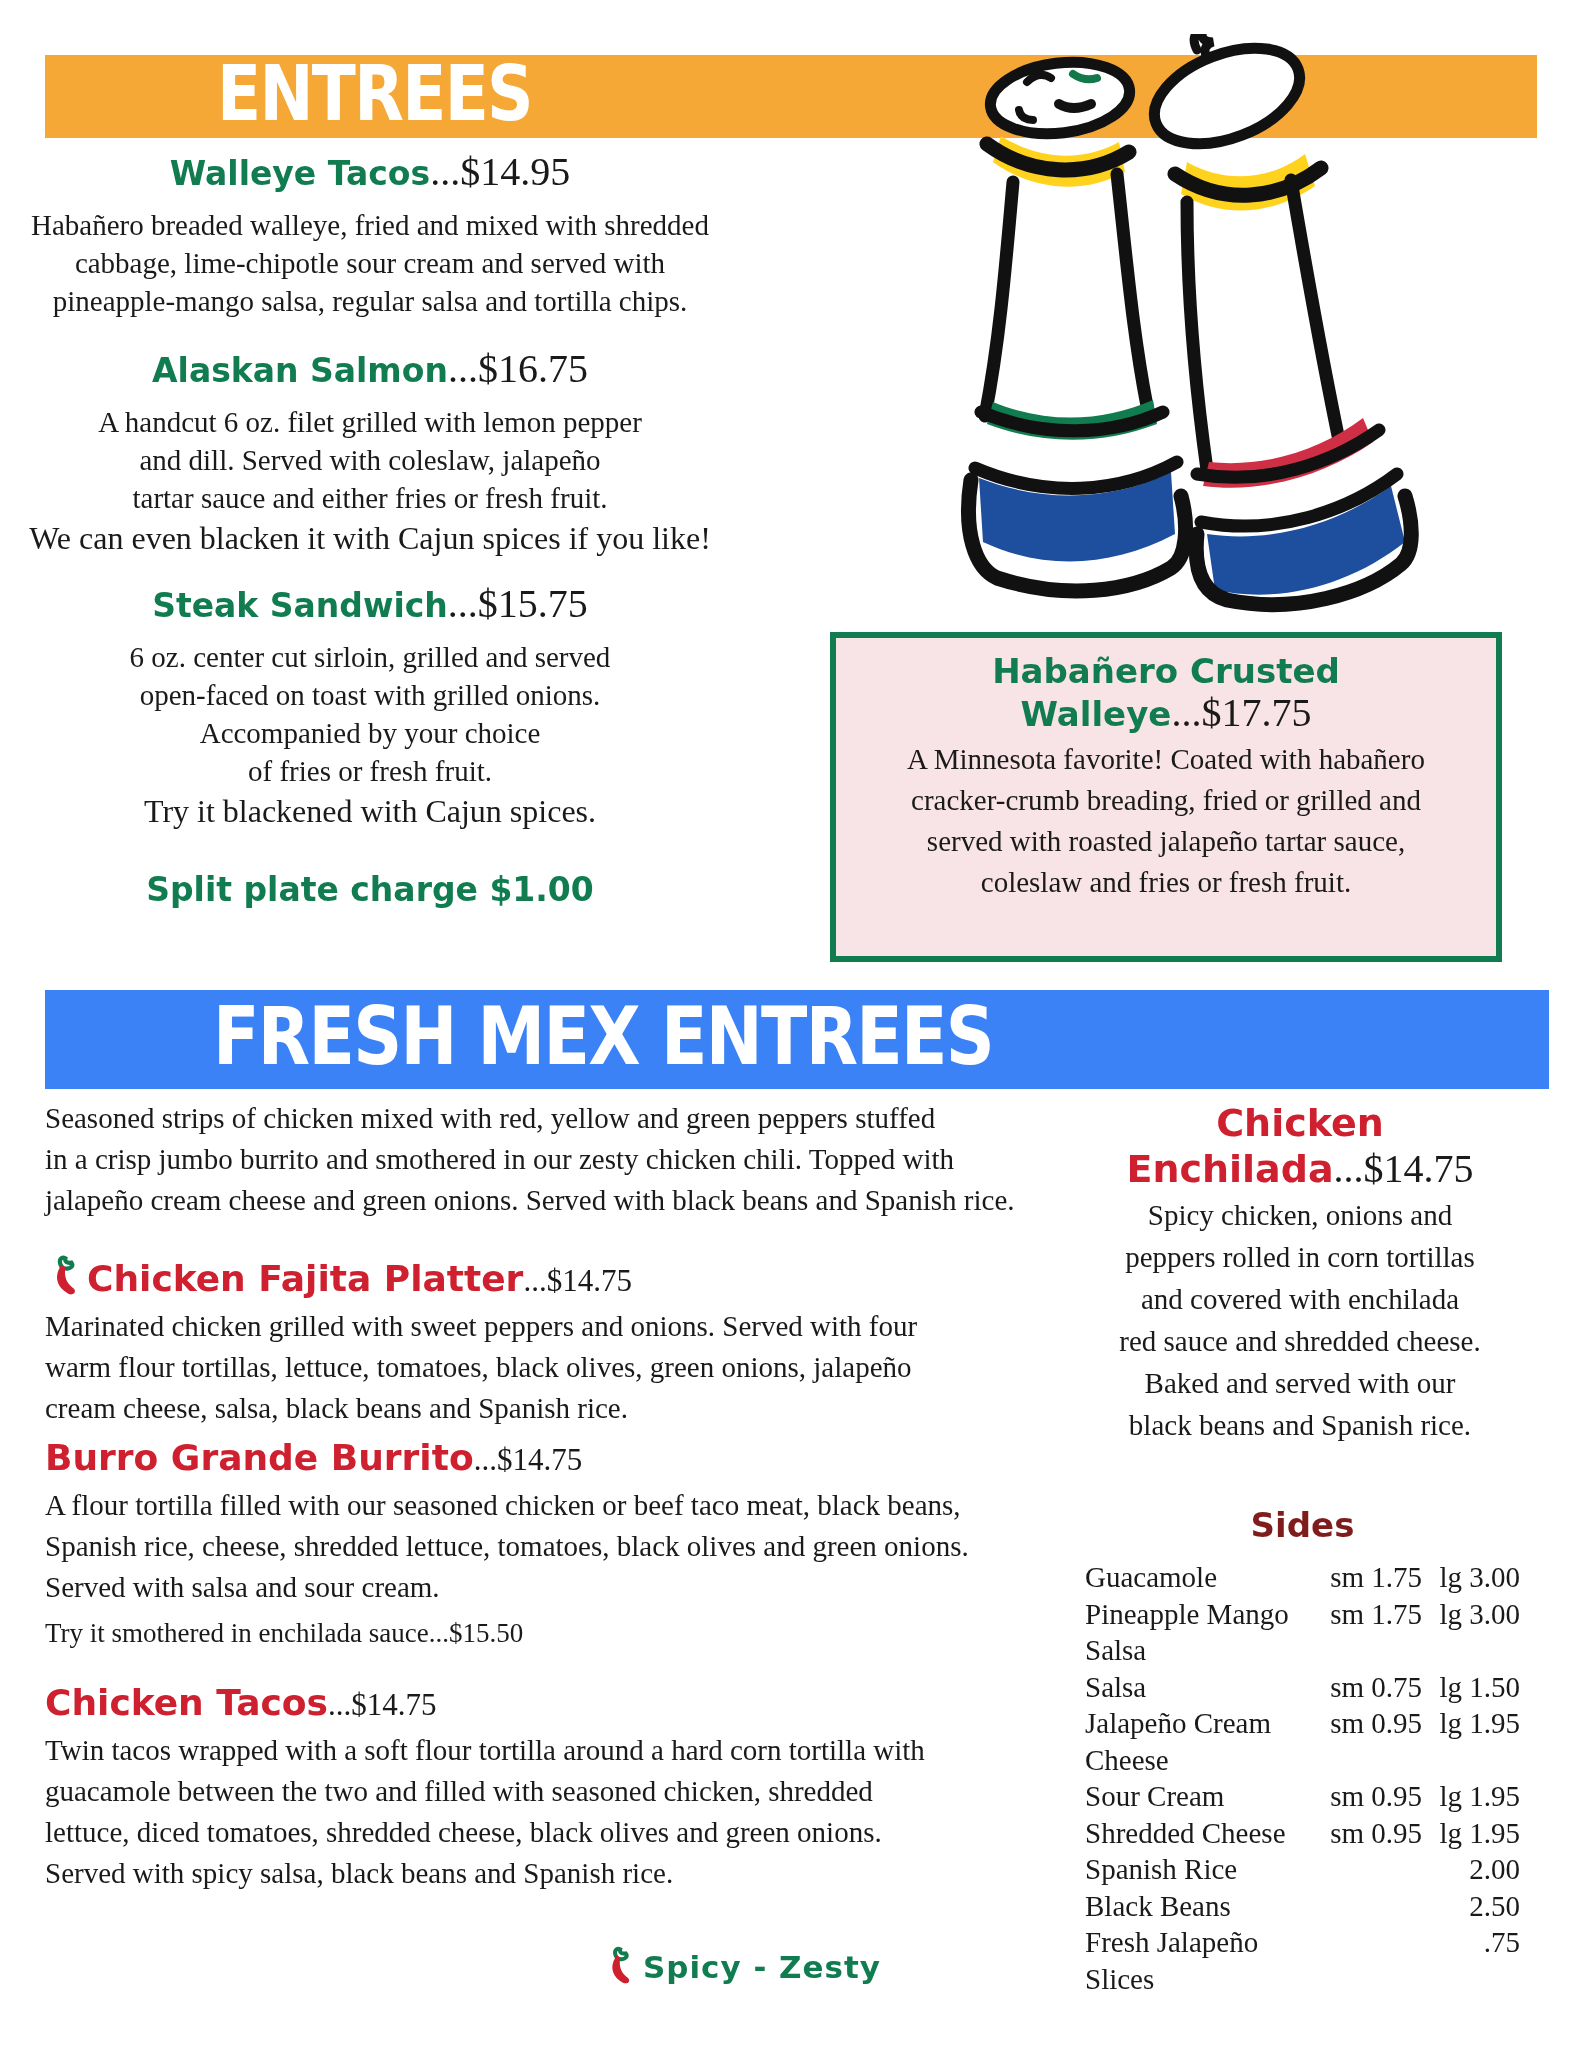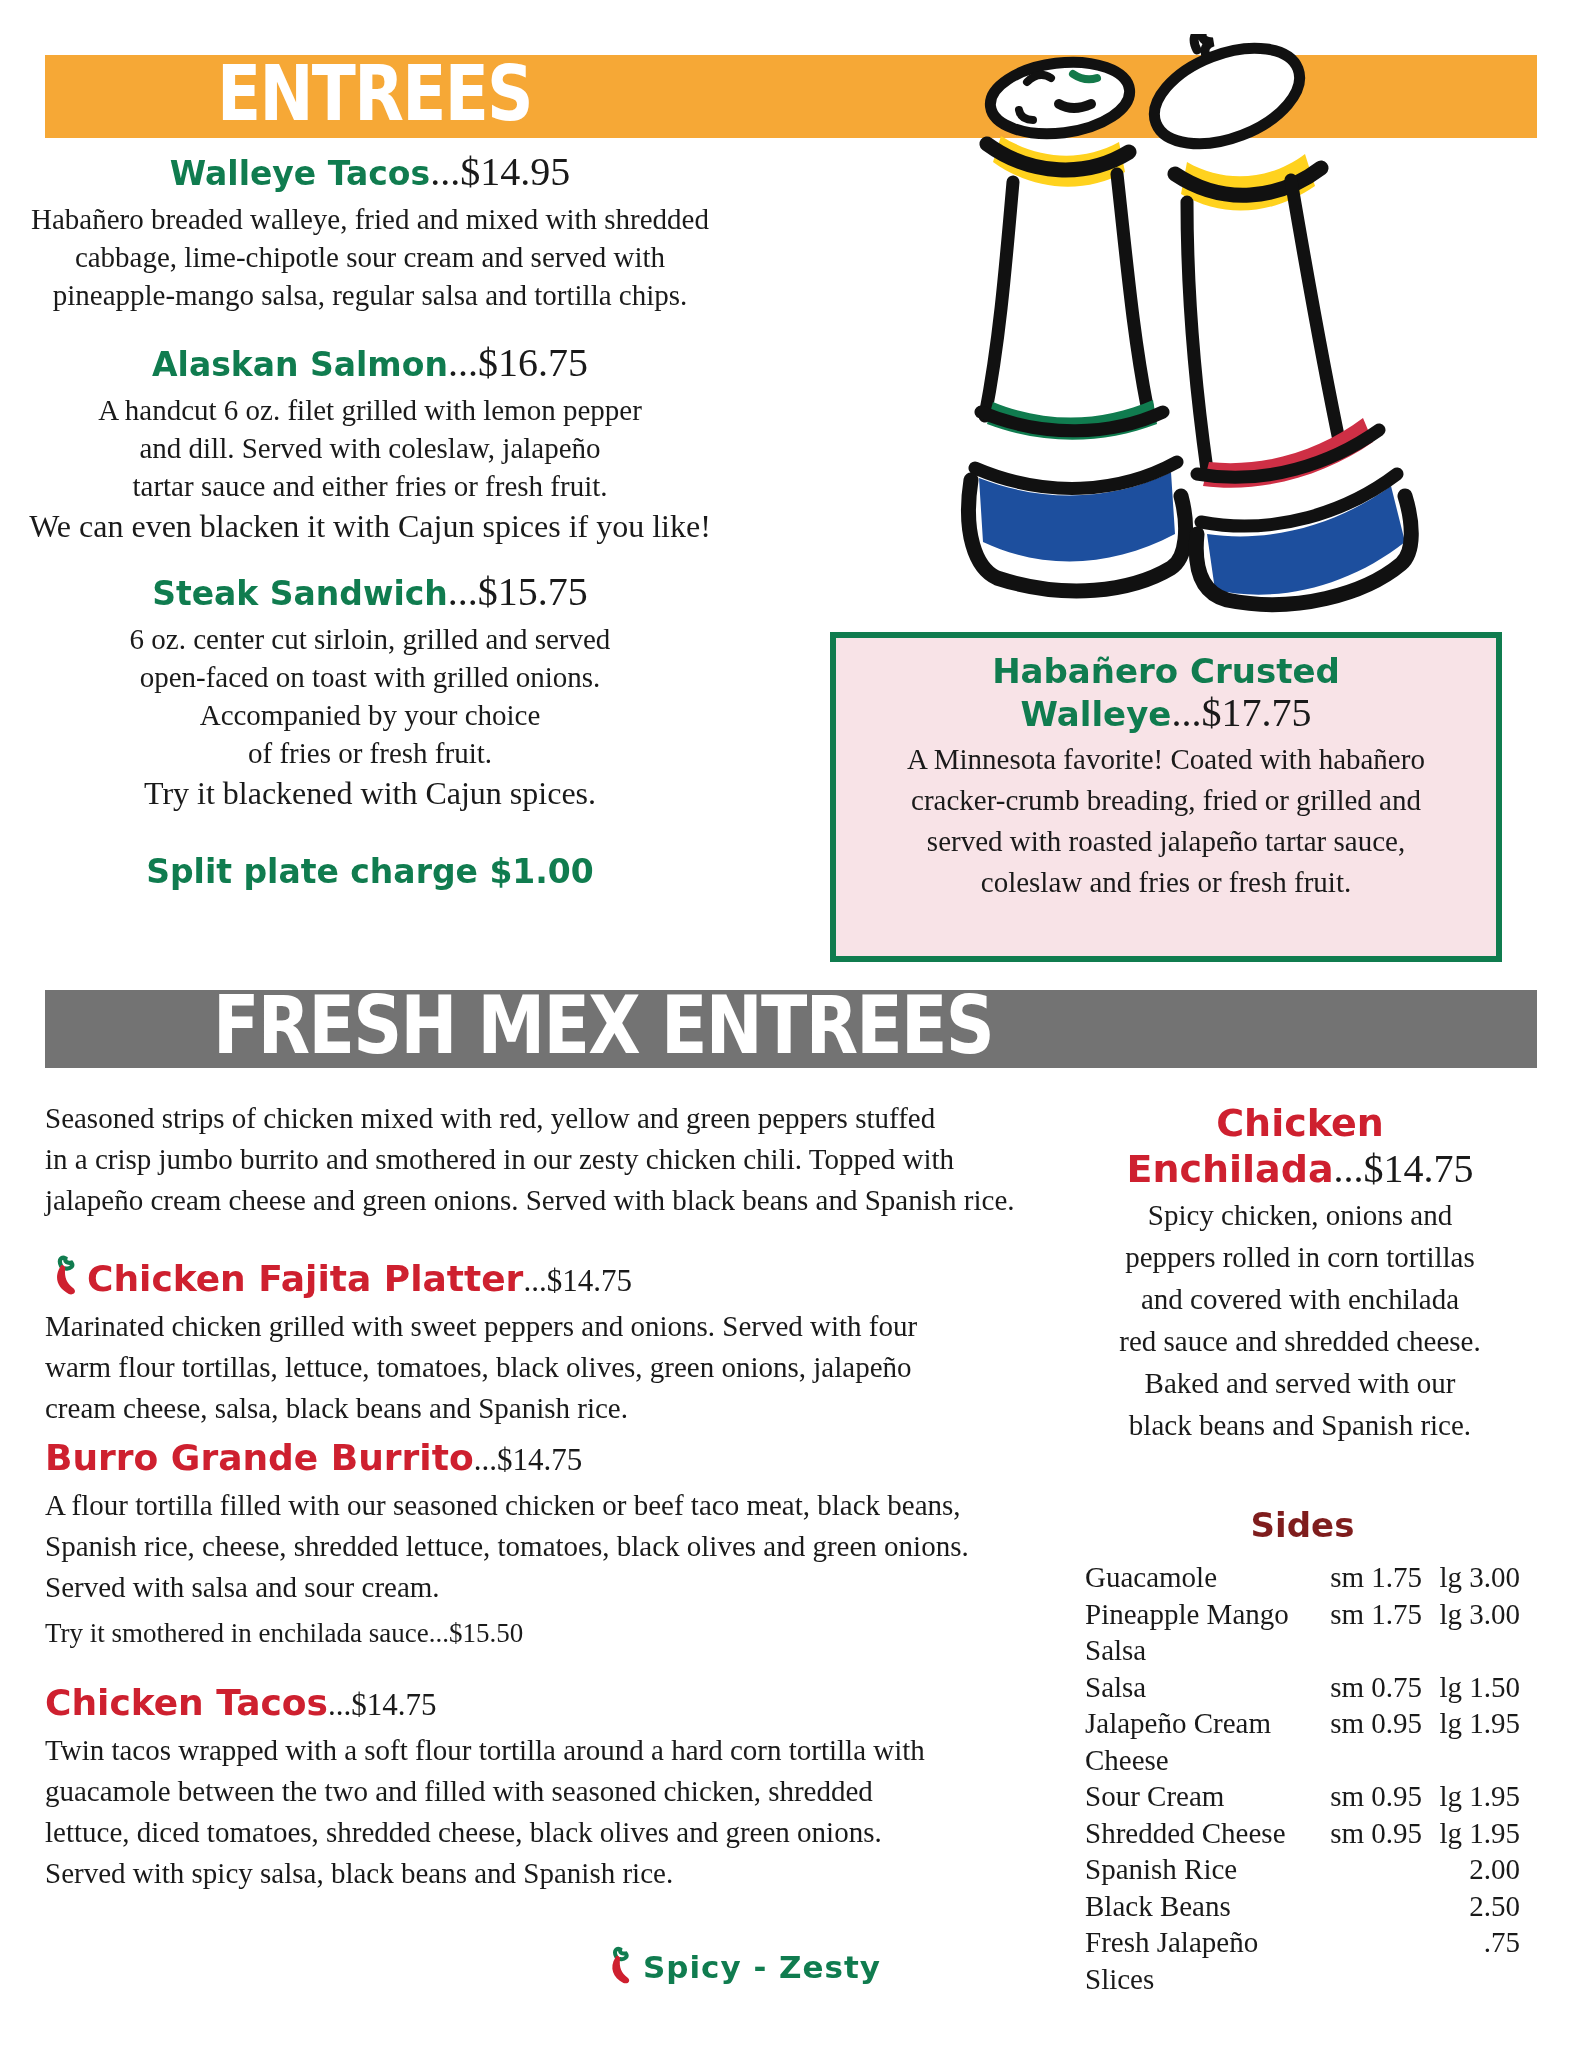--- a/index.html
+++ b/index.html
@@ -2,37 +2,37 @@
 <html><head>
 <meta charset="utf-8">
 <style>
   html,body{margin:0;padding:0;}
   body{
     width:1582px;height:2048px;position:relative;background:#fff;
     font-family:"Liberation Serif", serif;color:#1a1a1a;overflow:hidden;
   }
   .banner{position:absolute;left:45px;width:1492px;}
   #banner-entrees{top:55px;height:83px;background:#F6A836;}
-  #banner-freshmex{top:990px;height:78px;background:#737373;}
+  #banner-freshmex{top:990px;height:99px;background:#3b82f6;padding-left:12px;}
   .banner-text{
     font-family:"DejaVu Sans", sans-serif;font-weight:bold;color:#fff;
     position:absolute;top:50%;white-space:nowrap;
     transform:translateY(-54%) scaleX(0.85);transform-origin:left center;
   }
   #banner-entrees .banner-text{left:172px;font-size:76px;letter-spacing:-2px;}
   #banner-freshmex .banner-text{left:168px;font-size:80px;letter-spacing:-2px;}
 
   #shakers{position:absolute;left:935px;top:34px;width:525px;height:580px;z-index:3;}
 
   
   #entrees-col{position:absolute;left:20px;top:150px;width:700px;text-align:center;}
   .item{margin-bottom:27px;}
   .item-head{font-family:"DejaVu Sans", sans-serif;font-weight:bold;font-size:33px;line-height:44px;color:#107C4F;}
   .price{font-family:"Liberation Serif", serif;font-weight:normal;color:#1a1a1a;font-size:40px;letter-spacing:0;}
-  .desc{font-size:29px;line-height:38px;white-space:pre-line;margin-top:4px;}
+  .desc{font-size:29px;line-height:38px;white-space:pre-line;margin-top:10px;}
   .note{font-size:32px;line-height:34px;margin-top:4px;}
   #split-plate{font-family:"DejaVu Sans", sans-serif;font-weight:bold;font-size:33px;color:#107C4F;margin-top:42px;}
 
   
   #featured-box{
     position:absolute;left:830px;top:632px;width:672px;height:330px;box-sizing:border-box;
     background:#F8E3E7;border:6px solid #107C4F;text-align:center;padding-top:12px;z-index:2;
   }
   .featured-title{font-family:"DejaVu Sans", sans-serif;font-weight:bold;font-size:34px;line-height:42px;color:#107C4F;}
   #featured-box .desc{font-size:29px;line-height:41px;margin-top:4px;}

